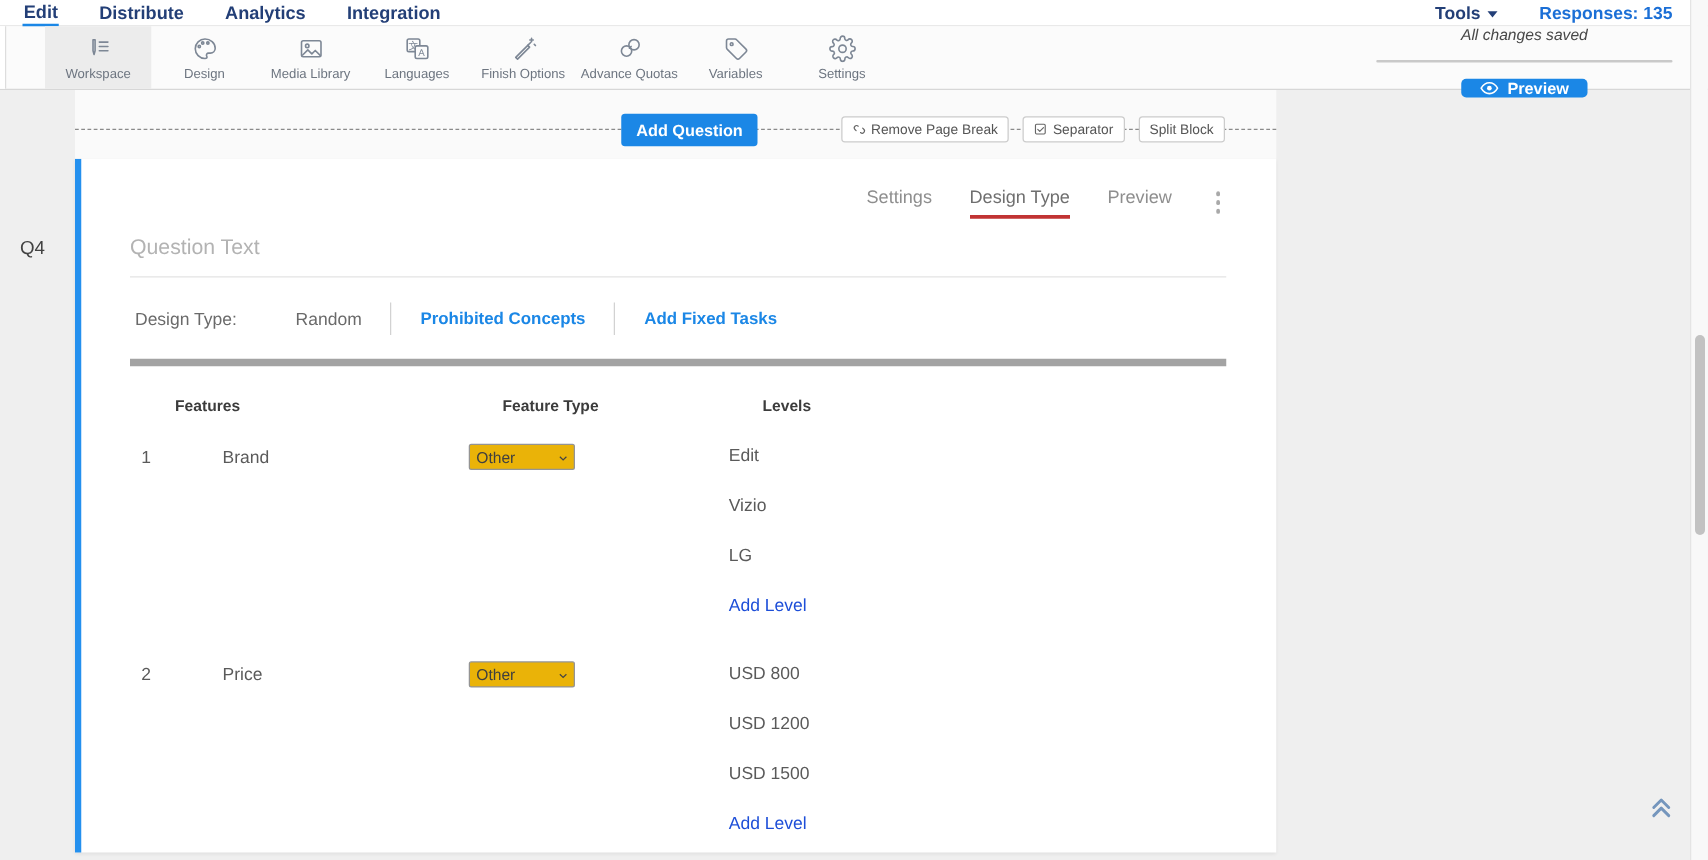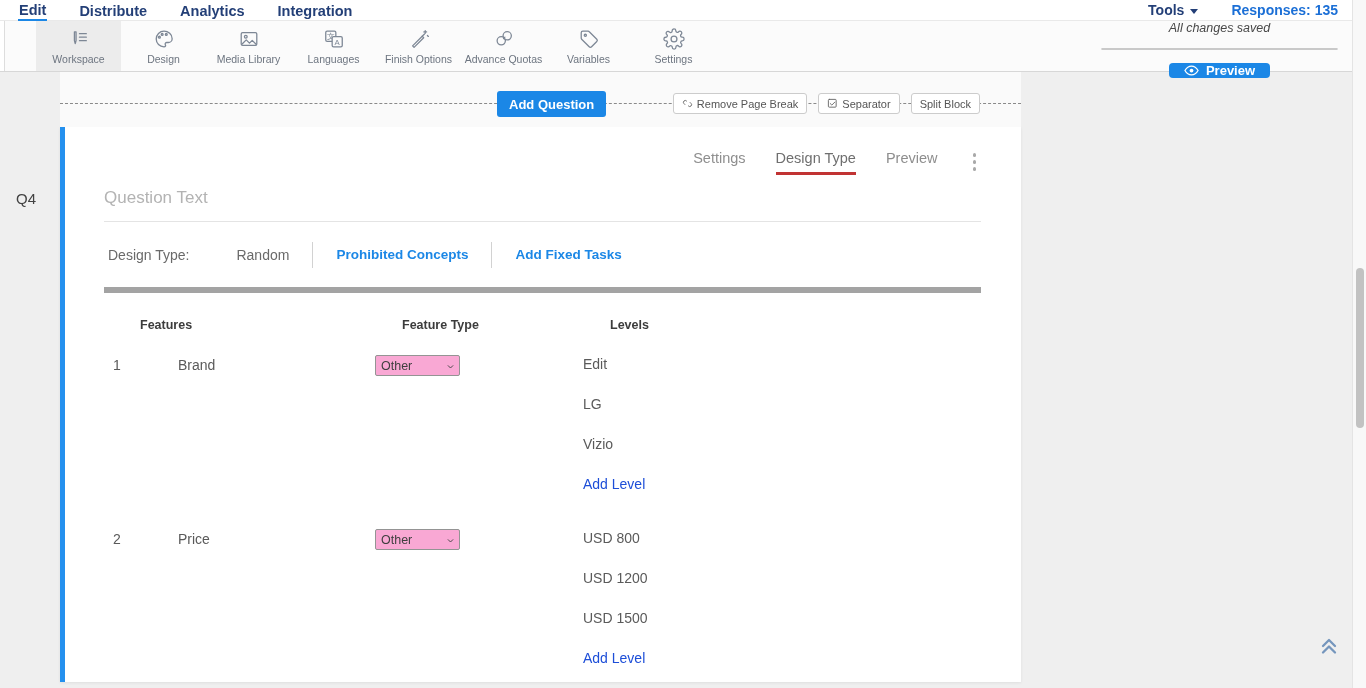--- a/index.html
+++ b/index.html
@@ -62,21 +62,21 @@
 
   .features { margin-top:25px; padding-left:9px; }
   .f-grid { display:grid; grid-template-columns:65px 197px 208px 1fr; }
   .f-head { font-size:12.5px; font-weight:700; color:#3c3c3c;margin-left:27px; }
   .f-head.span2 { grid-column:1 / 3; }
   .f-row { display:grid; grid-template-columns:65px 197px 208px 1fr; margin-top:23px; }
   .f-row.second { margin-top:36px; }
   .f-num, .f-name { font-size:14px; color:#5a5a5a; padding-top:2px; }
   .f-name { cursor:pointer; }
   .select-wrap { position:relative; width:85px; height:21px; }
-  select.ftype { width:85px; height:21px; font-size:12.5px; color:#3f3f3f; border:1px solid #949494; border-radius:2px; background:#f9a8d4; appearance:none; -webkit-appearance:none; padding:0 18px 0 5px; font-family:inherit; cursor:pointer; }
+  select.ftype { width:85px; height:21px; font-size:12.5px; color:#3f3f3f; border:1px solid #949494; border-radius:2px; background:#eab308; appearance:none; -webkit-appearance:none; padding:0 18px 0 5px; font-family:inherit; cursor:pointer; }
   .select-wrap svg { position:absolute; right:5px; top:6.5px; width:9px; height:9px; stroke:#444; stroke-width:2.5; fill:none; pointer-events:none; }
   .levels .level { font-size:14px; color:#5a5a5a; line-height:18px; margin-bottom:22px; cursor:pointer; }
   .add-level { font-size:14px; color:#1d4ed8; line-height:18px; cursor:pointer; }
 
   .scroll-top { position:absolute; right:25px; top:561px; width:24px; height:24px; cursor:pointer; }
   .scroll-top svg { stroke:#7596bd; stroke-width:2.3; fill:none; width:24px; height:24px; stroke-linecap:round; stroke-linejoin:round; }
 
   .scrollbar { position:absolute; right:0; top:0; width:14px; height:688px; background:#f8f8f8; border-left:1px solid #e4e4e4; z-index:50; }
   .scroll-thumb { position:absolute; left:3px; top:268px; width:8px; height:160px; background:#c2c2c2; border-radius:4px; cursor:pointer; }
 </style>
@@ -250,22 +250,22 @@
           <span class="select-wrap">
             <select class="ftype">
               <option>Other</option>
             </select>
             <svg viewBox="0 0 24 24">
                 <path d="M5 9l7 7 7-7"></path>
               </svg>
           </span>
           <div class="levels">
             <div class="level">Edit</div>
+            <div class="level">Vizio</div>
             <div class="level">LG</div>
-            <div class="level">Vizio</div>
             <div class="add-level">Add Level</div>
           </div>
         </div>
 
         <div class="f-row second">
           <span class="f-num">2</span>
           <span class="f-name">Price</span>
           <span class="select-wrap">
             <select class="ftype">
               <option>Other</option>

